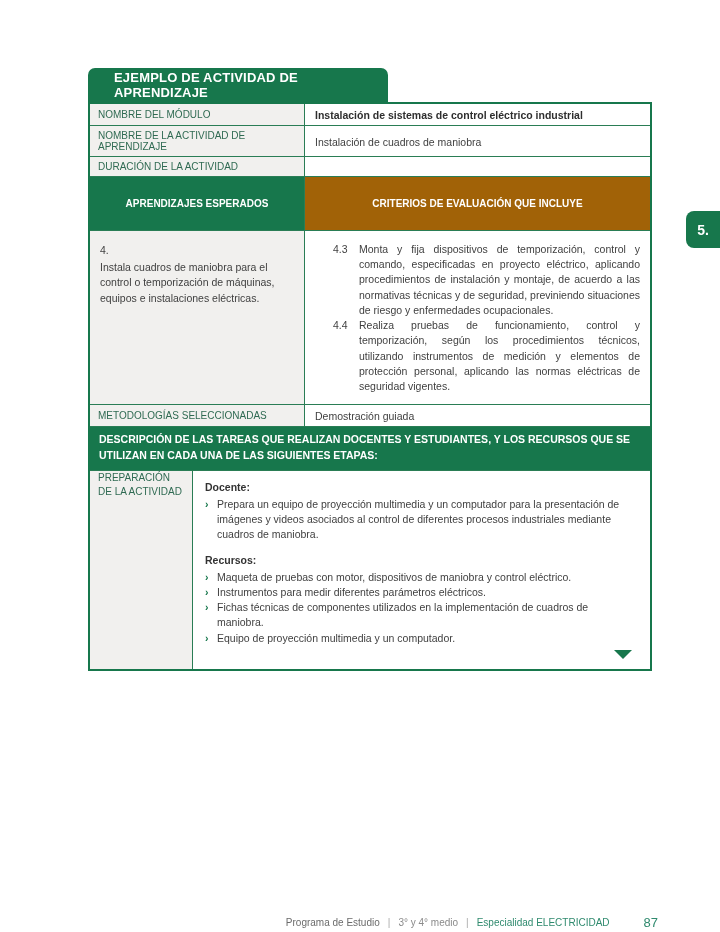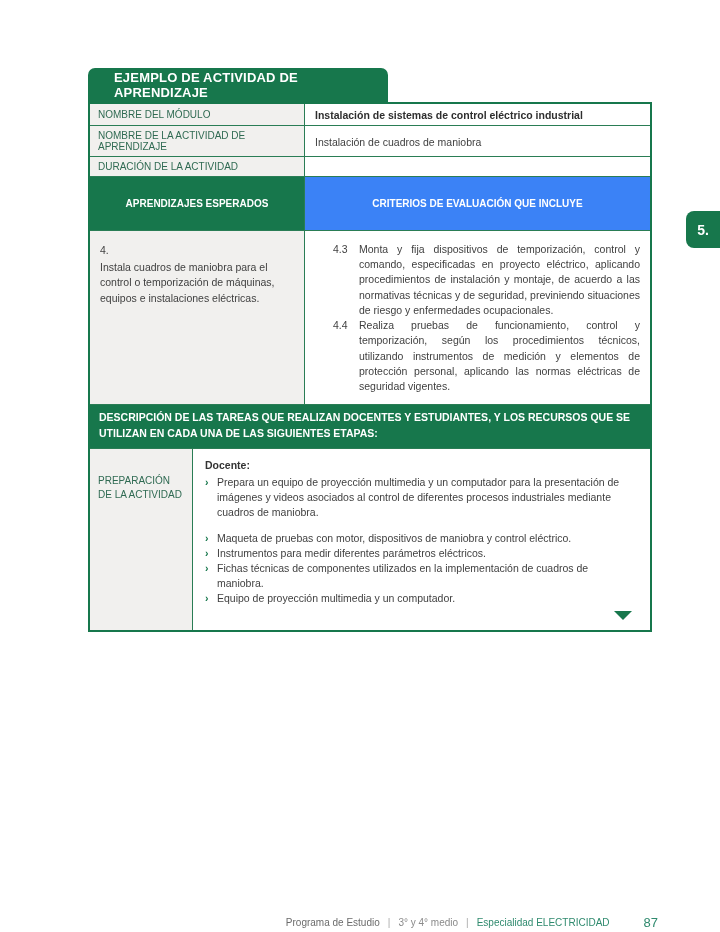--- a/index.html
+++ b/index.html
@@ -45,21 +45,21 @@
   .cell-value { flex:1; padding:5px 24px 4px 10px; display:flex; align-items:center; color:#3f3f3f; }
   .bold-val { font-weight:bold; color:#2e2e2e; }
 
   .col-headers { display:flex; border-bottom:1px solid #2a7d55; }
   .col-head {
     color:#fff; font-size:10px; font-weight:bold;
     padding:21px 6px; text-align:center;
     display:flex; align-items:center; justify-content:center;
   }
   .col-head.green { width:215px; min-width:215px; background:#17774c; border-right:1px solid #2a7d55; }
-  .col-head.gray  { flex:1; background:#3b82f6; }
+  .col-head.gray  { flex:1; background:#a16207; }
 
   .content-row { display:flex; border-bottom:1px solid #2a7d55; }
   .ae-cell {
     width:215px; min-width:215px; background:#f1f0ee;
     border-right:1px solid #2a7d55;
     padding:12px 10px; color:#3f3f3f; line-height:1.45;
   }
   .ae-num { display:block; margin-bottom:2px; }
   .ce-cell { flex:1; padding:11px 10px 10px 8px; line-height:1.45; }
   .criterio { display:flex; }
@@ -72,21 +72,21 @@
     font-size:10.5px; line-height:1.5;
     padding:5px 9px 6px 9px;
     border-bottom:1px solid #2a7d55;
   }
 
   
   .prep-row { display:flex; }
   .prep-label {
     width:103px; min-width:103px; background:#f1f0ee;
     color:#2f6a52; font-size:10px;
-    padding:25px 8px; line-height:1.4;
+    padding:0 8px; line-height:1.4;
     border-right:1px solid #2a7d55;
   }
   .prep-content { flex:1; padding:9px 14px 6px 12px; line-height:1.45; }
   .sub-heading { font-weight:bold; color:#333; margin-bottom:2px; }
   .bullet-list { margin-bottom:10px; }
   .bullet-item { display:flex; }
   .bullet-item .b {
     width:12px; min-width:12px; color:#17774c; font-weight:bold;
   }
   .bullet-item .t { flex:1; }
@@ -157,33 +157,38 @@
           <span class="num">4.3</span>
           <span class="txt">Monta y fija dispositivos de temporización, control y comando, especificadas en proyecto eléctrico, aplicando procedimientos de instalación y montaje, de acuerdo a las normativas técnicas y de seguridad, previniendo situaciones de riesgo y enfermedades ocupacionales.</span>
         </div>
         <div class="criterio">
           <span class="num">4.4</span>
           <span class="txt">Realiza pruebas de funcionamiento, control y temporización, según los procedimientos técnicos, utilizando instrumentos de medición y elementos de protección personal, aplicando las normas eléctricas de seguridad vigentes.</span>
         </div>
       </div>
     </div>
 
+    <div class="row">
+      <div class="cell-label">METODOLOGÍAS SELECCIONADAS</div>
+      <div class="cell-value">Demostración guiada</div>
+    </div>
 
     <div class="desc-banner">DESCRIPCIÓN DE LAS TAREAS QUE REALIZAN DOCENTES Y ESTUDIANTES, Y LOS RECURSOS QUE SE UTILIZAN EN CADA UNA DE LAS SIGUIENTES ETAPAS:</div>
 
     <div class="prep-row">
       <div class="prep-label">PREPARACIÓN DE LA ACTIVIDAD</div>
       <div class="prep-content">
         <div class="sub-heading">Docente:</div>
         <div class="bullet-list">
           <div class="bullet-item">
             <span class="b">›</span>
             <span class="t">Prepara un equipo de proyección multimedia y un computador para la presentación de imágenes y videos asociados al control de diferentes procesos industriales mediante cuadros de maniobra.</span>
           </div>
         </div>
+        <div class="sub-heading">Recursos:</div>
         <div class="bullet-list" style="margin-bottom:2px;">
           <div class="bullet-item">
             <span class="b">›</span>
             <span class="t">Maqueta de pruebas con motor, dispositivos de maniobra y control eléctrico.</span>
           </div>
           <div class="bullet-item">
             <span class="b">›</span>
             <span class="t">Instrumentos para medir diferentes parámetros eléctricos.</span>
           </div>
           <div class="bullet-item">

